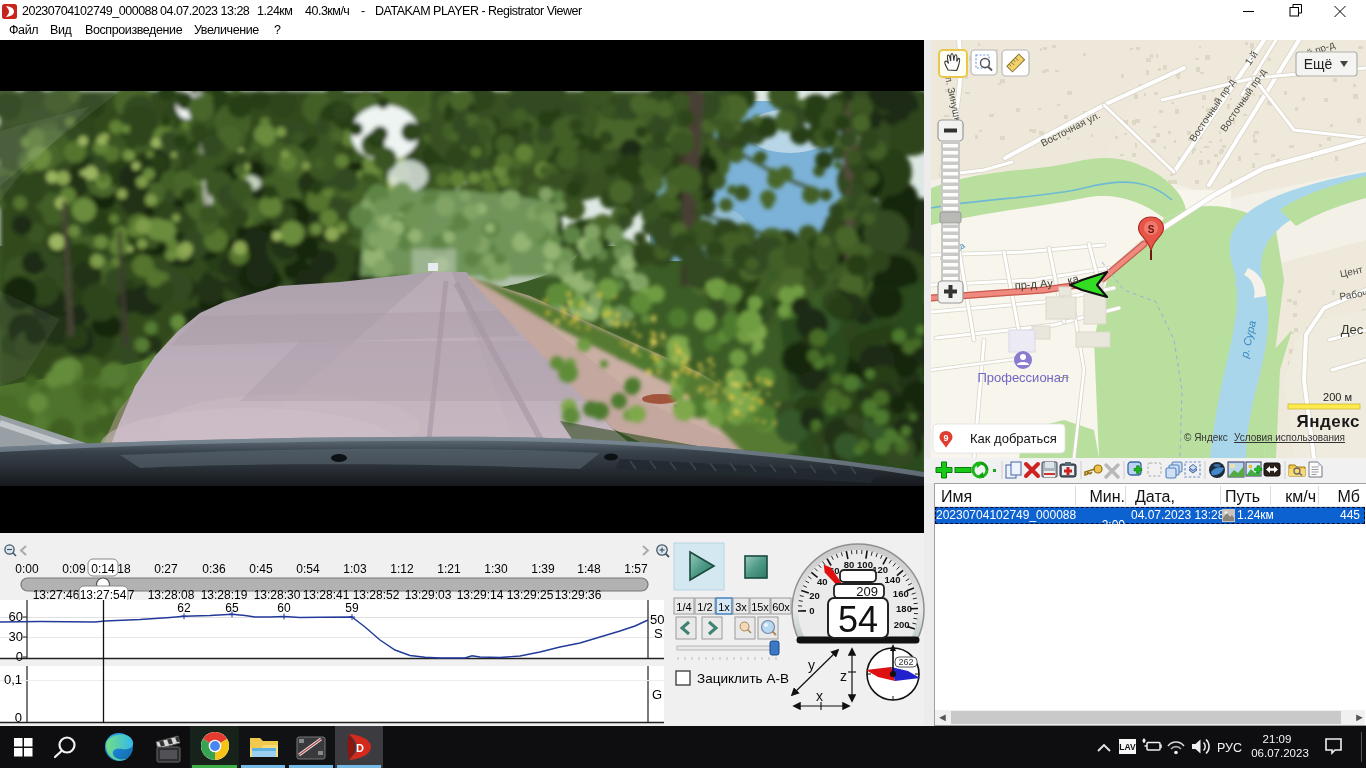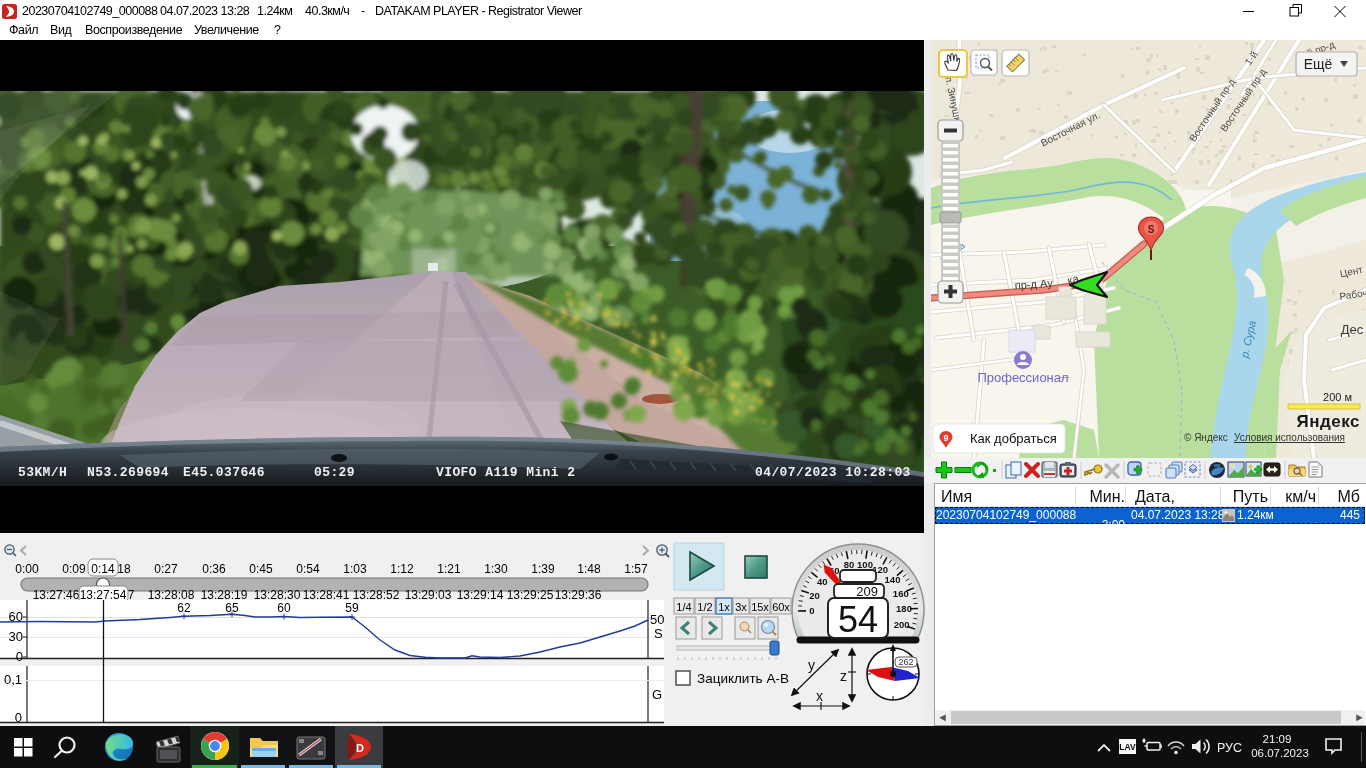--- a/index.html
+++ b/index.html
@@ -1702,28 +1702,20 @@
       <line x1="690" y1="371" x2="696" y2="379" stroke="#39434c" stroke-width="2"></line>
       <line x1="710" y1="372" x2="716" y2="380" stroke="#39434c" stroke-width="2"></line>
       <line x1="730" y1="372" x2="736" y2="380" stroke="#39434c" stroke-width="2"></line>
       <line x1="750" y1="373" x2="756" y2="381" stroke="#39434c" stroke-width="2"></line>
       <line x1="770" y1="373" x2="776" y2="381" stroke="#39434c" stroke-width="2"></line>
       <line x1="790" y1="374" x2="796" y2="382" stroke="#39434c" stroke-width="2"></line>
       <line x1="810" y1="374" x2="816" y2="382" stroke="#39434c" stroke-width="2"></line>
       <line x1="830" y1="375" x2="836" y2="383" stroke="#39434c" stroke-width="2"></line>
       <line x1="850" y1="375" x2="856" y2="383" stroke="#39434c" stroke-width="2"></line>
     </svg>
- <div class="abs mono" style="left:0;top:425px;width:924px;height:13px;color:#eef0f2;font-size:13px;font-weight:bold;letter-spacing:0.4px;">
-  <span class="abs" style="left:18px">53KM/H</span>
-  <span class="abs" style="left:87px">N53.269694</span>
-  <span class="abs" style="left:183px">E45.037646</span>
-  <span class="abs" style="left:314px">05:29</span>
-  <span class="abs" style="left:436px">VIOFO A119 Mini 2</span>
-  <span class="abs" style="left:755px">04/07/2023 10:28:03</span>
- </div>
 </div>
 <div class="abs" id="rightstrip"></div>
 <div class="abs" id="mapbox">
     <svg class="abs" style="left:0;top:0" width="442" height="418" viewBox="0 0 442 418">
       <rect width="442" height="418" fill="#f3f0e7"></rect>
       <path d="M7 0 L240 0 L180 120 L7 140 Z" fill="#eee8da"></path>
       <path d="M240 0 L442 0 L442 130 L300 160 L180 120 Z" fill="#efe9dc"></path>
       <rect x="7" y="150" width="300" height="268" fill="#f7f5ec"></rect>
       <path d="M330 230 L442 200 L442 418 L330 418 Z" fill="#efe9dc"></path>
       <rect x="271" y="18" width="4" height="2" fill="#ddd7c6"></rect>
@@ -2178,21 +2170,21 @@
         <path d="M10 0 l4 4 h-4 Z" fill="#ccd"></path>
         <path d="M3.5 5 h7 M3.5 7.5 h7 M3.5 10 h7 M3.5 12.5 h5" stroke="#99a" stroke-width="1"></path>
       </g>
     </svg>
   </div>
 <div class="abs" id="tablebox">
     <div class="abs" style="left:0;top:0;width:430px;height:23px;background:#fff;border-bottom:1px solid #e8e8e8;font-size:16px;color:#111">
  <span class="abs" style="left:6px;top:4px">Имя</span>
  <span class="abs" style="left:141px;top:4px;width:49px;text-align:right">Мин.</span>
  <span class="abs" style="left:200px;top:4px;width:90px;">Дата, время</span>
- <span class="abs" style="left:290px;top:4px;width:43px;text-align:right">Путь</span>
+ <span class="abs" style="left:290px;top:4px;width:43px;">Путь</span>
  <span class="abs" style="left:340px;top:4px;width:41px;text-align:right">км/ч</span>
  <span class="abs" style="left:385px;top:4px;width:40px;text-align:right">Мб</span>
  <span class="abs" style="left:140px;top:2px;width:1px;height:19px;background:#dcdcdc"></span>
  <span class="abs" style="left:190px;top:2px;width:1px;height:19px;background:#dcdcdc"></span>
  <span class="abs" style="left:285px;top:2px;width:1px;height:19px;background:#dcdcdc"></span>
  <span class="abs" style="left:335px;top:2px;width:1px;height:19px;background:#dcdcdc"></span>
  <span class="abs" style="left:383px;top:2px;width:1px;height:19px;background:#dcdcdc"></span>
 </div>
 <div class="abs" style="left:0;top:23px;width:430px;height:17px;background:#0d62d2;outline:1.5px dashed #0a0a2a;outline-offset:-1.5px;font-size:12px;color:#fff">
  <span class="abs" style="left:1px;top:1px">20230704102749_000088</span>

